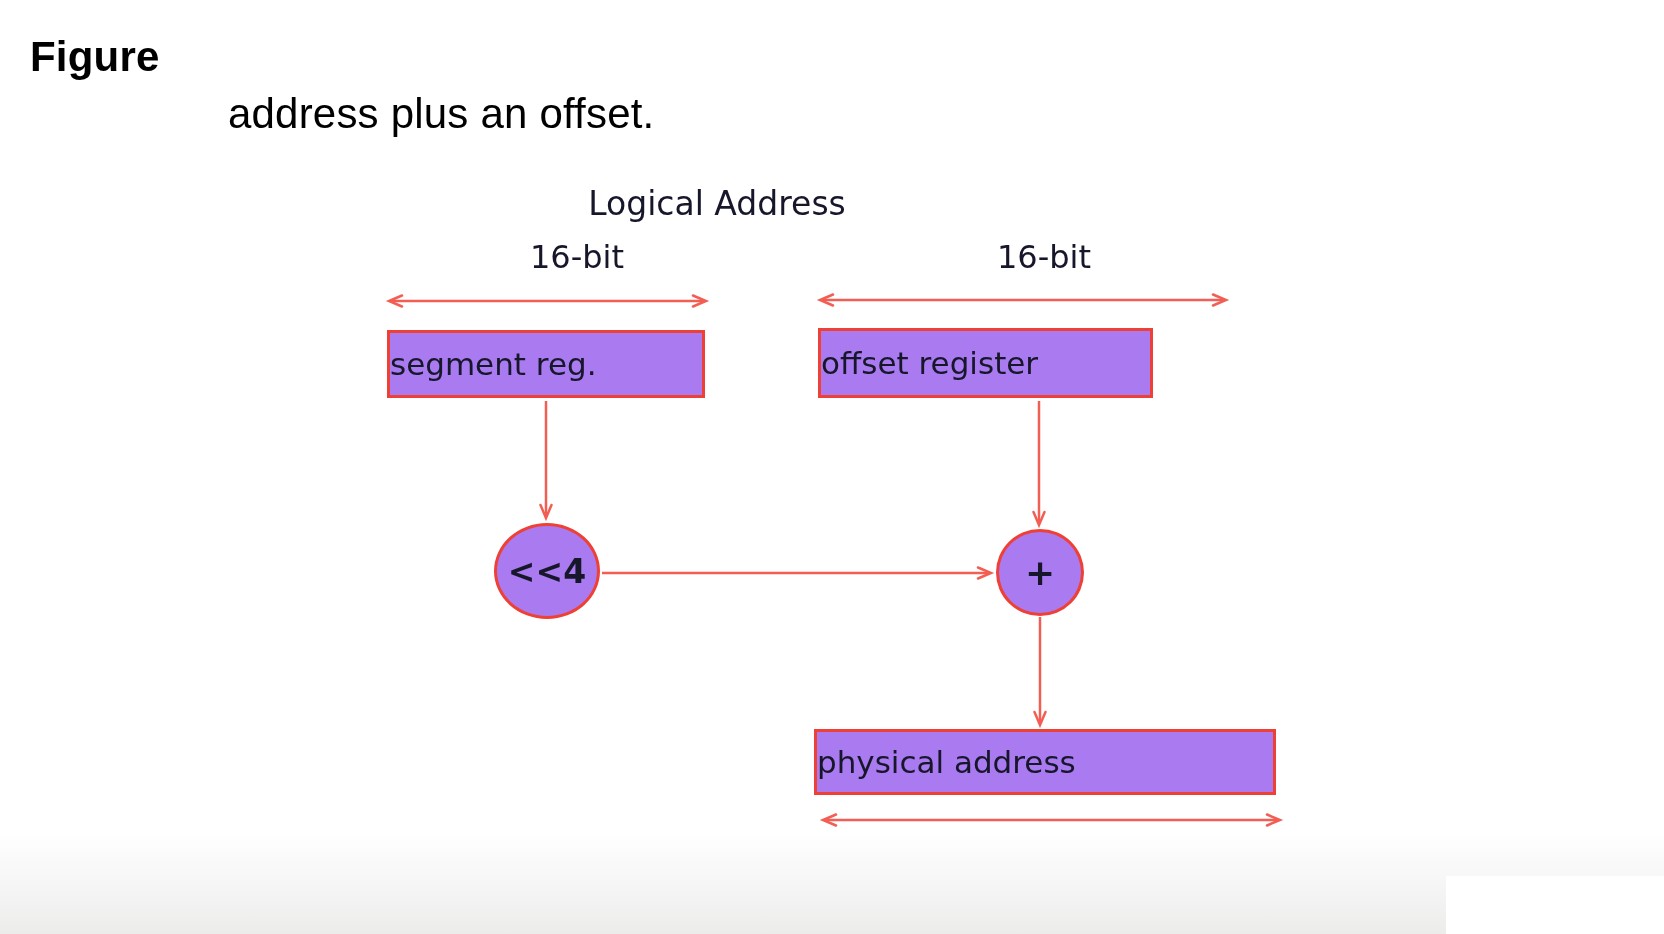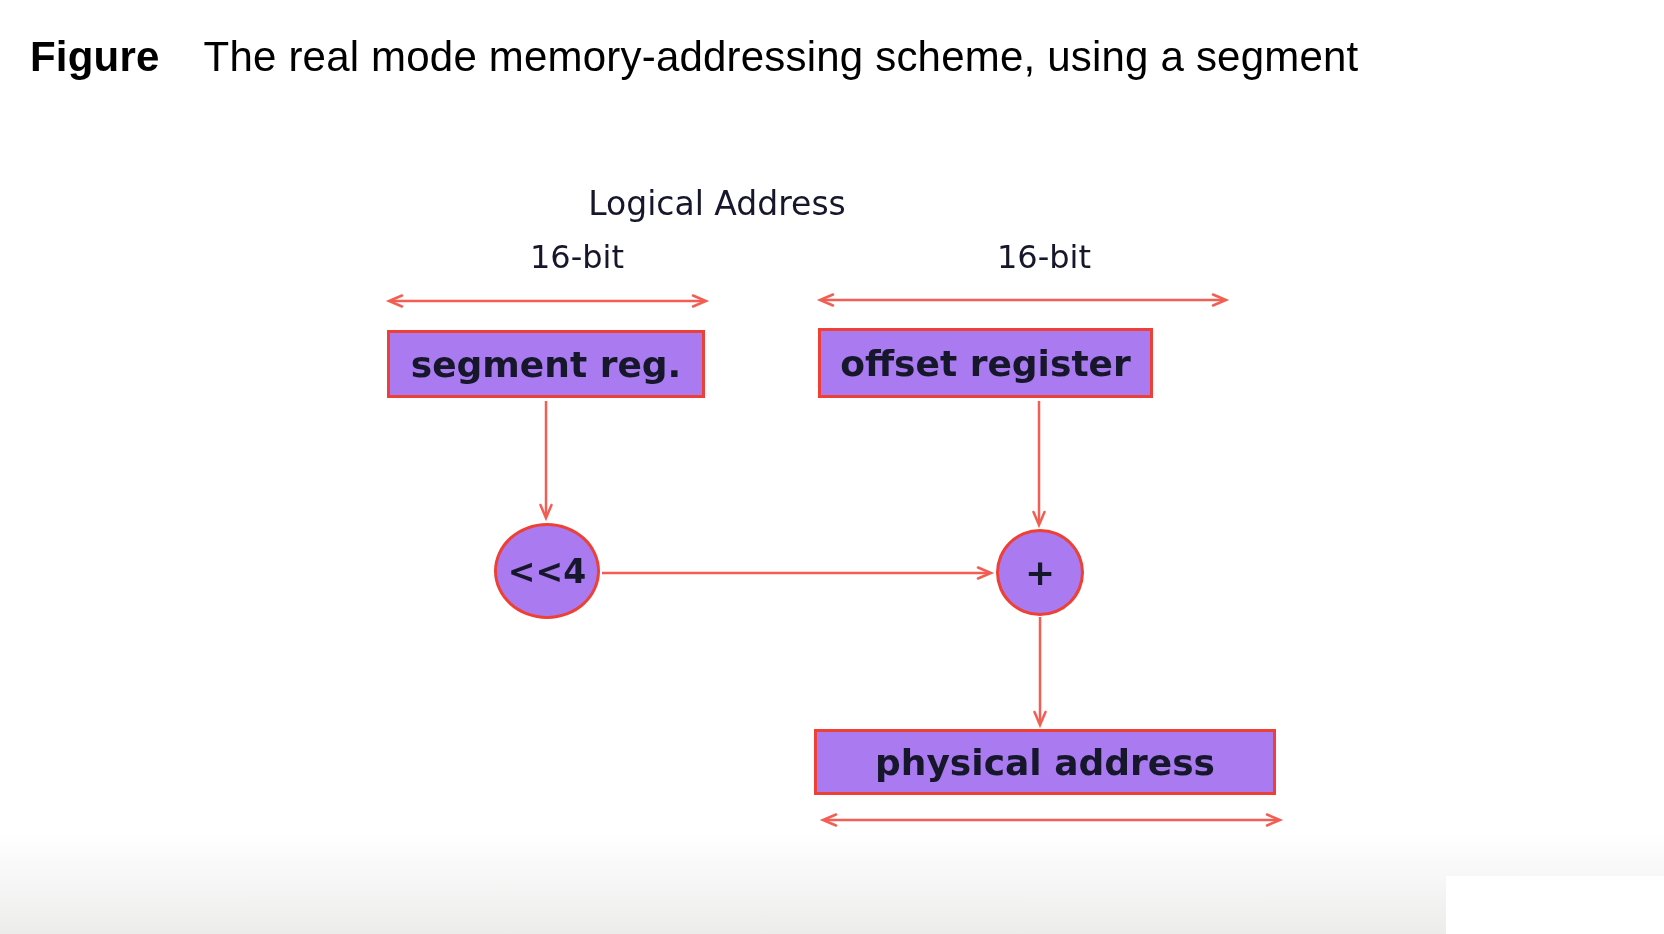--- a/index.html
+++ b/index.html
@@ -48,25 +48,24 @@
   .lbl-16-right { left: 1044px; top: 238px; font-size: 32px; }
   .lbl-20 { left: 1046px; top: 862px; font-size: 35px; }
 
   
   .pbox {
     position: absolute;
     background: var(--box-fill, #a97af0);
     border: 3px solid var(--box-border, #ee4034);
     display: flex;
     align-items: center;
-    justify-content: center;
+    justify-content: flex-start;
     font-family: "DejaVu Sans", sans-serif;
-    font-size: 36px;
+    font-size: 31px;
     color: var(--diagram-text, #17172b);
-    font-weight: bold;
   }
   .box-segment  { left: 387px; top: 330px; width: 318px; height: 68px; }
   .box-offset   { left: 818px; top: 328px; width: 335px; height: 70px; }
   .box-physical { left: 814px; top: 729px; width: 462px; height: 66px; }
 
   
   .pcircle {
     position: absolute;
     background: var(--box-fill, #a97af0);
     border: 3px solid var(--box-border, #ee4034);
@@ -105,22 +104,22 @@
   }
 </style>
 </head>
 <body>
 
 <div class="stage">
 
   <div class="title-block">
     <div class="title-line1">
       <span class="figure-label">Figure</span>
-      <span>The real mode memory-addressing scheme, using a segment</span>
     </div>
+    <div class="title-line2">address plus an offset.</div>
   </div>
 
   <svg class="connectors" viewBox="0 0 1664 934">
     <defs>
       <marker id="ah" markerUnits="userSpaceOnUse" markerWidth="20" markerHeight="16" refX="14" refY="7" orient="auto-start-reverse">
         <path class="arrowhead" d="M2,1.5 L15,7 L2,12.5"></path>
       </marker>
     </defs>
     <line x1="390" y1="301" x2="705" y2="301" marker-start="url(#ah)" marker-end="url(#ah)"></line>
     <line x1="821" y1="300" x2="1225" y2="300" marker-start="url(#ah)" marker-end="url(#ah)"></line>

